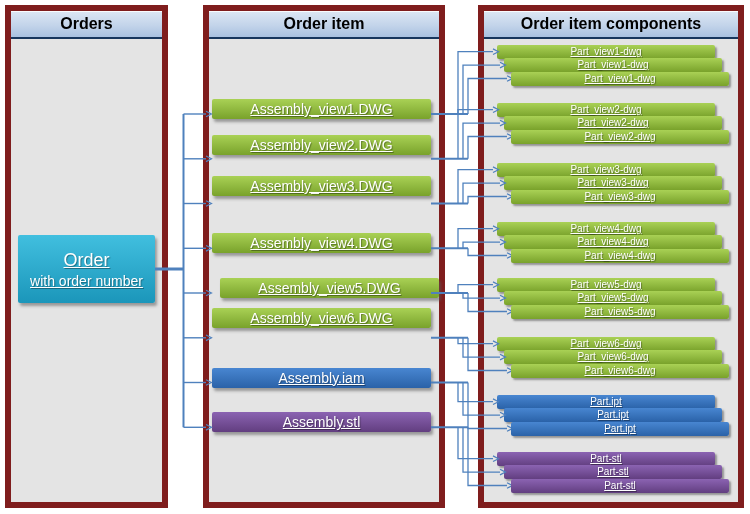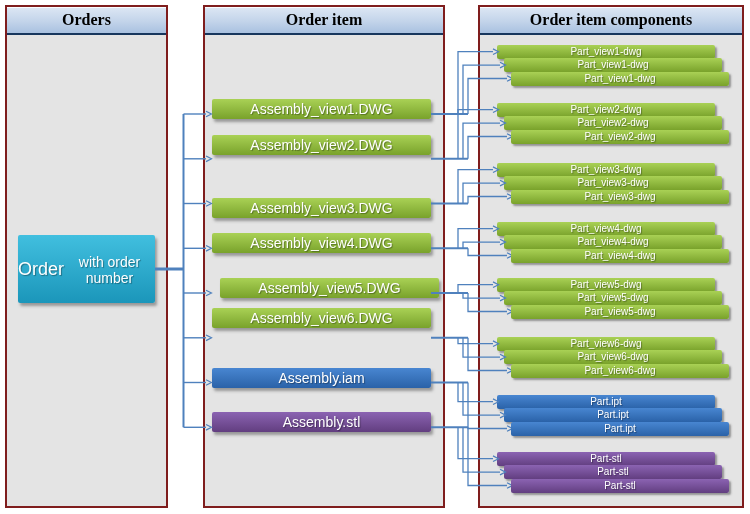--- a/index.html
+++ b/index.html
@@ -2,44 +2,44 @@
 <html><head>
 <meta charset="utf-8">
 <style>
   html,body{margin:0;padding:0;background:#fff;}
   .canvas{
     position:relative;width:750px;height:514px;background:#ffffff;
     font-family:"Liberation Sans",sans-serif;overflow:hidden;
   }
   .column{
     position:absolute;top:5px;height:503px;box-sizing:border-box;
-    border:2px solid #7f1d1d;background:#e4e4e4;font-family:Liberation Serif, serif;
+    border:6px solid #7f1d1d;background:#e4e4e4;
   }
   .col-0{left:5px;width:163px;}
   .col-1{left:203px;width:242px;}
   .col-2{left:478px;width:266px;}
   .column-header{
     height:26px;line-height:25px;text-align:center;font-weight:bold;
     font-size:16px;color:#000;
     background:linear-gradient(#dde7f4,#c3d4ea 55%,#a9c1e0);
     border-bottom:2px solid #17365d;
     box-shadow:inset 0 1px 0 rgba(255,255,255,.85);
   }
   .node{
     position:absolute;box-sizing:border-box;color:#fff;text-align:center;
     border-radius:2px;box-shadow:2px 3px 3px rgba(90,90,90,.55);
-    text-shadow:1px 1px 1px rgba(0,0,0,.35);z-index:2;
+    text-shadow:1px 1px 1px rgba(0,0,0,.35);z-index:2;text-decoration:underline;
   }
   .item{
     left:212px;width:219px;height:20px;font-size:14px;
     display:flex;align-items:center;justify-content:center;
   }
   .order-node{
     left:18px;top:235px;width:137px;height:68px;
-    display:flex;align-items:center;justify-content:center;
+    display:flex;flex-direction:column;align-items:center;justify-content:center;
   }
   .order-title{font-size:18px;}
   .order-subtitle{font-size:14px;margin-top:2px;}
   .bar{
     width:218px;height:14px;font-size:10px;line-height:14px;
     box-shadow:2px 2px 2px rgba(80,80,80,.55);border-radius:2px;
   }
   #connector-layer{
     position:absolute;left:0;top:0;width:750px;height:514px;
     z-index:3;pointer-events:none;
@@ -65,21 +65,21 @@
     <div class="order-subtitle">with order number</div>
   </div>
 
   <div id="items-layer">
       <div class="node item" style="top: 99px; background: linear-gradient(rgb(169, 209, 85), rgb(121, 162, 43));">
         <span>Assembly_view1.DWG</span>
       </div>
       <div class="node item" style="top: 135px; background: linear-gradient(rgb(169, 209, 85), rgb(121, 162, 43));">
         <span>Assembly_view2.DWG</span>
       </div>
-      <div class="node item" style="top: 198px; background: linear-gradient(rgb(169, 209, 85), rgb(121, 162, 43));">
+      <div class="node item" style="top: 176px; background: linear-gradient(rgb(169, 209, 85), rgb(121, 162, 43));">
         <span>Assembly_view3.DWG</span>
       </div>
       <div class="node item" style="top: 233.3px; background: linear-gradient(rgb(169, 209, 85), rgb(121, 162, 43));">
         <span>Assembly_view4.DWG</span>
       </div>
       <div class="node item" style="top: 278px; background: linear-gradient(rgb(169, 209, 85), rgb(121, 162, 43)); margin-left: 8px;">
         <span>Assembly_view5.DWG</span>
       </div>
       <div class="node item" style="top: 308px; background: linear-gradient(rgb(169, 209, 85), rgb(121, 162, 43)); justify-content: center;">
         <span>Assembly_view6.DWG</span>

